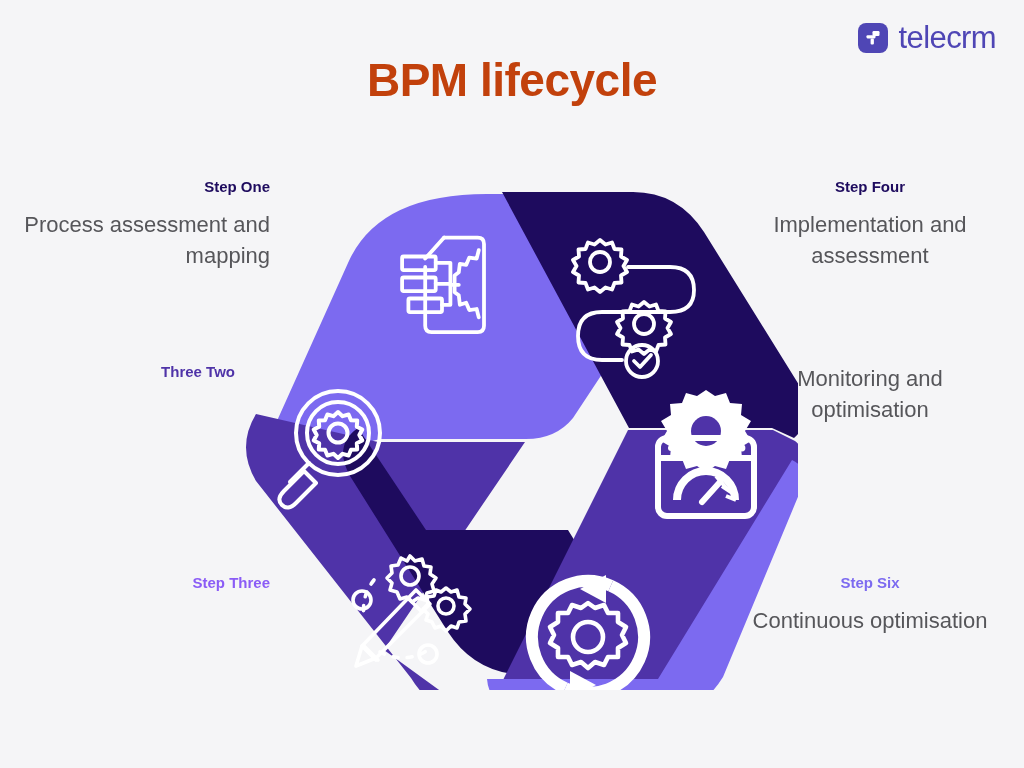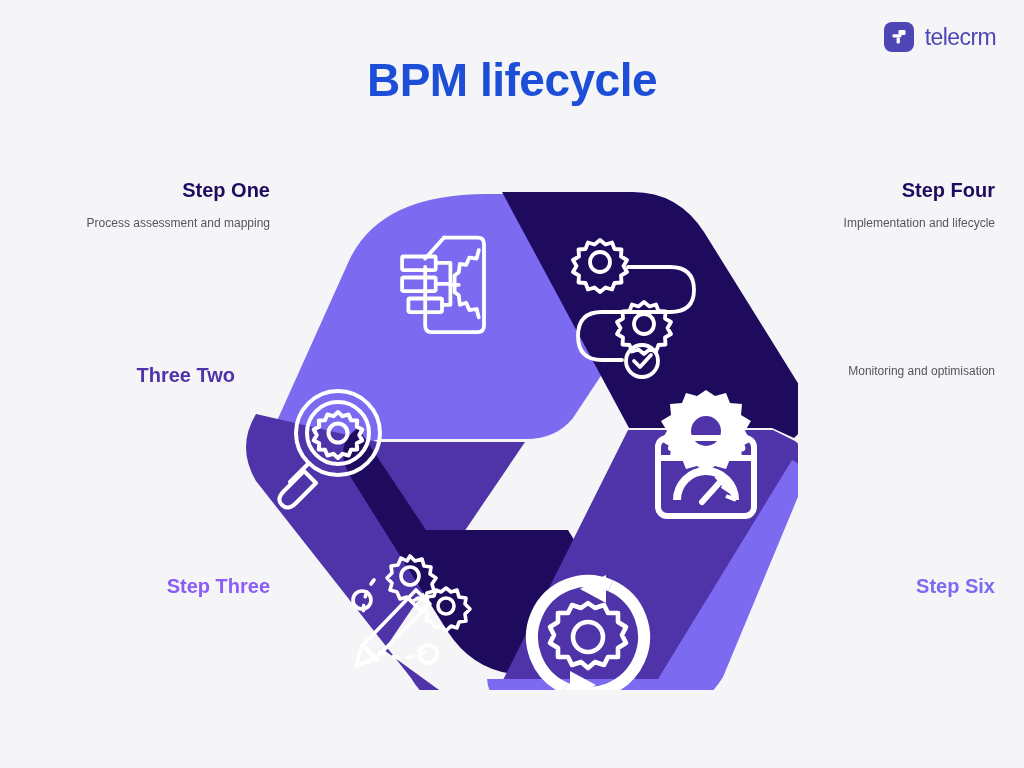--- a/index.html
+++ b/index.html
@@ -27,58 +27,58 @@
   .brand-mark {
     width: 30px;
     height: 30px;
     border-radius: 8px;
     background: #4f46b5;
     display: flex;
     align-items: center;
     justify-content: center;
   }
   .brand-name {
-    font-size: 23px;
+    font-size: 31px;
     font-weight: 500;
     color: #4f46b5;
     letter-spacing: -0.6px;
     line-height: 1;
   }
 
   
   .page-title {
     position: absolute;
     top: 53px;
     left: 0;
     width: 1024px;
     text-align: center;
     font-size: 46px;
     font-weight: bold;
-    color: #1d4ed8;
+    color: #c2410c;
     letter-spacing: -0.5px;
   }
 
   
   .step {
     position: absolute;
     width: 250px;
   }
   .step-title {
-    font-size: 20px;
+    font-size: 15px;
     font-weight: bold;
     line-height: 1.2;
     margin-bottom: 13px;
   }
   .step-desc {
-    font-size: 12px;
+    font-size: 22px;
     color: #56565a;
     line-height: 1.42;
   }
   .align-right { text-align: right; }
-  .align-left  { text-align: right; }
+  .align-left  { text-align: center; }
 
   .step-one   { left: 20px;  top: 178px; }
   .step-two   { left: 20px;  top: 363px; }
   .step-three { left: 20px;  top: 574px; }
   .step-four  { left: 745px; top: 178px; }
   .step-five  { left: 745px; top: 363px; }
   .step-six   { left: 745px; top: 574px; }
 
   .step-five .step-title { padding-left: 70px; }
   .step-two  .step-title { padding-right: 35px; }
@@ -117,29 +117,30 @@
 <div class="step step-two align-right">
   <div class="step-title" style="color:#4f33a8">Three Two</div>
 </div>
 
 <div class="step step-three align-right">
   <div class="step-title" style="color:#8b5cf6">Step Three</div>
 </div>
 
 <div class="step step-four align-left">
   <div class="step-title" style="color:#1e0b5e">Step Four</div>
-  <div class="step-desc">Implementation and lifecycle</div>
+  <div class="step-desc">Implementation and assessment</div>
 </div>
 
 <div class="step step-five align-left">
   <div class="step-desc">Monitoring and optimisation</div>
 </div>
 
 <div class="step step-six align-left">
   <div class="step-title" style="color:#7c6af0">Step Six</div>
+  <div class="step-desc">Continuous optimisation</div>
 </div>
 
 <div class="cycle-wrap">
   <svg class="cycle-svg" width="570" height="510" viewBox="0 0 570 510" aria-hidden="true">
 
     <g>
       <path d="M 150 25 Q 135 55 124 84 L 45 282 Q 36 302 24 292 L 24 292 L 112 130
                Q 140 76 190 37 Q 222 14 265 14 L 400 14 Q 444 14 470 48 L 470 48
                L 470 48 L 337 233 Q 320 256 288 256 L 150 256 Z" fill="#7c6af0" opacity="0"></path>
       <path d="M 259 14 L 398 14 Q 444 14 468 52 L 345 238 Q 328 259 298 259

